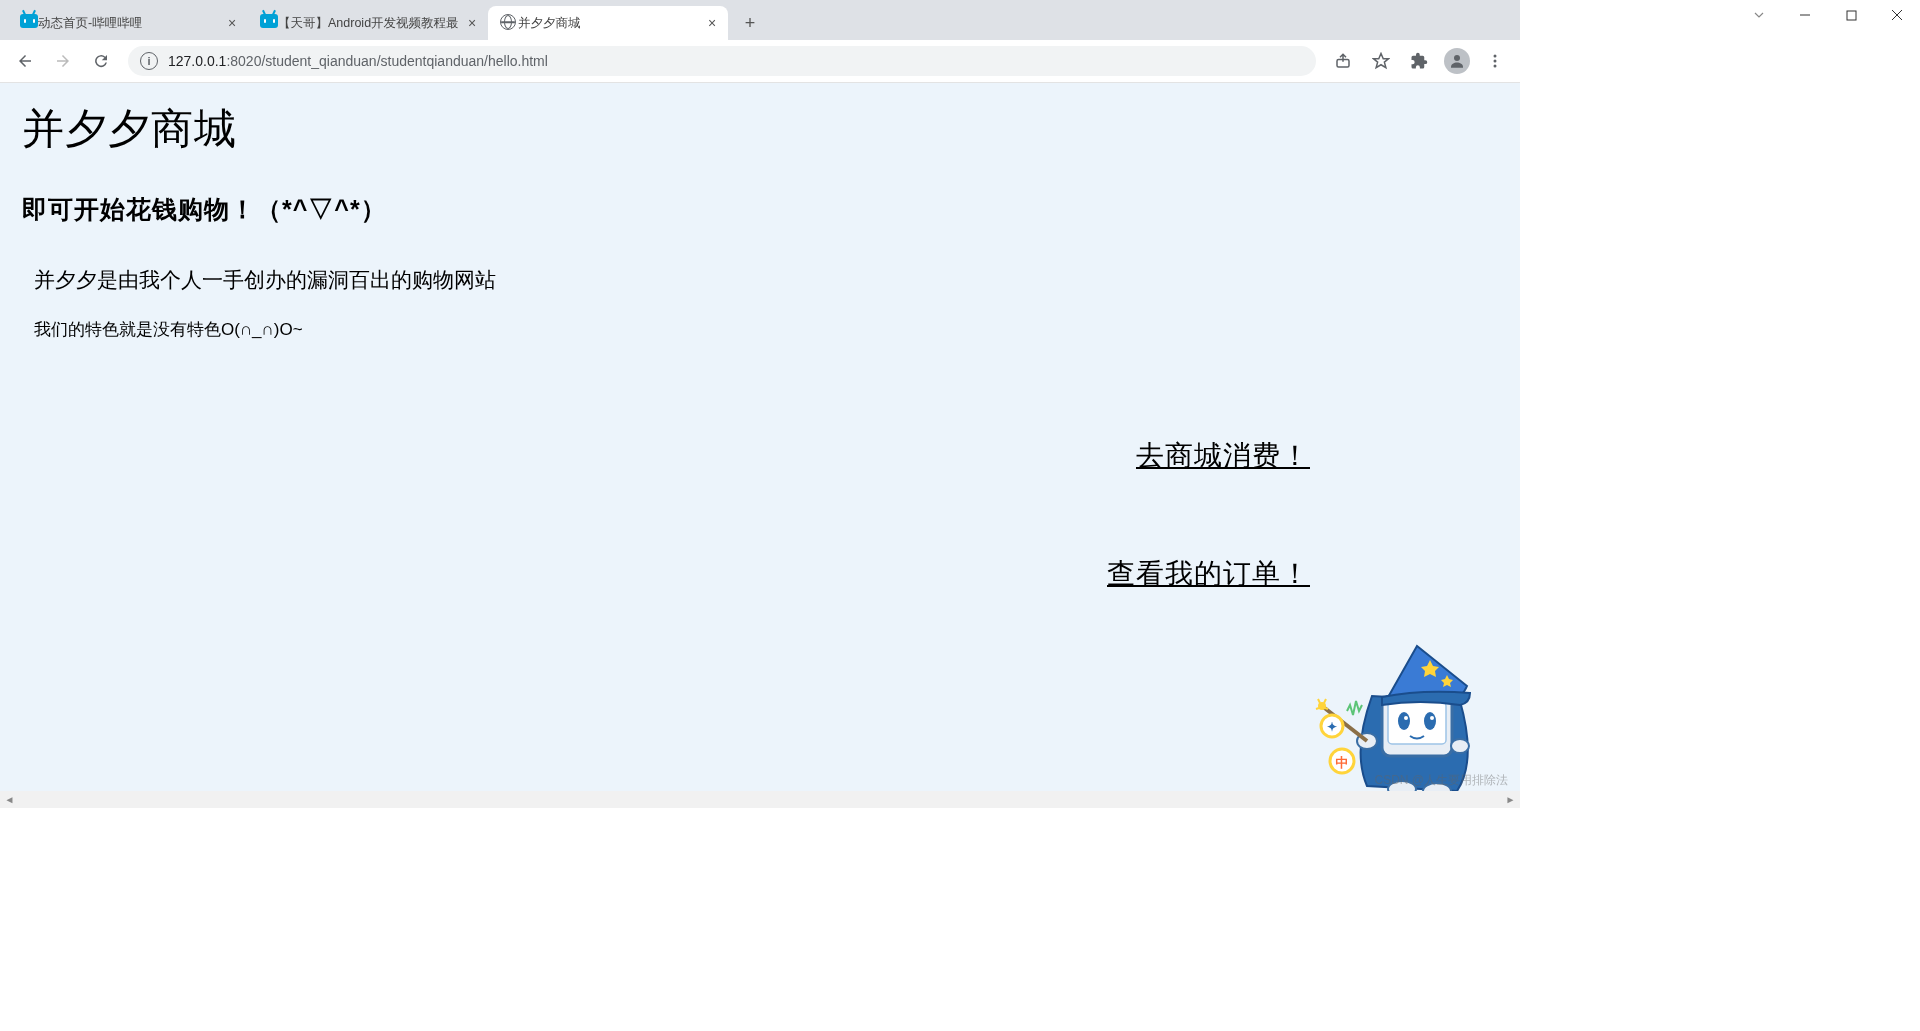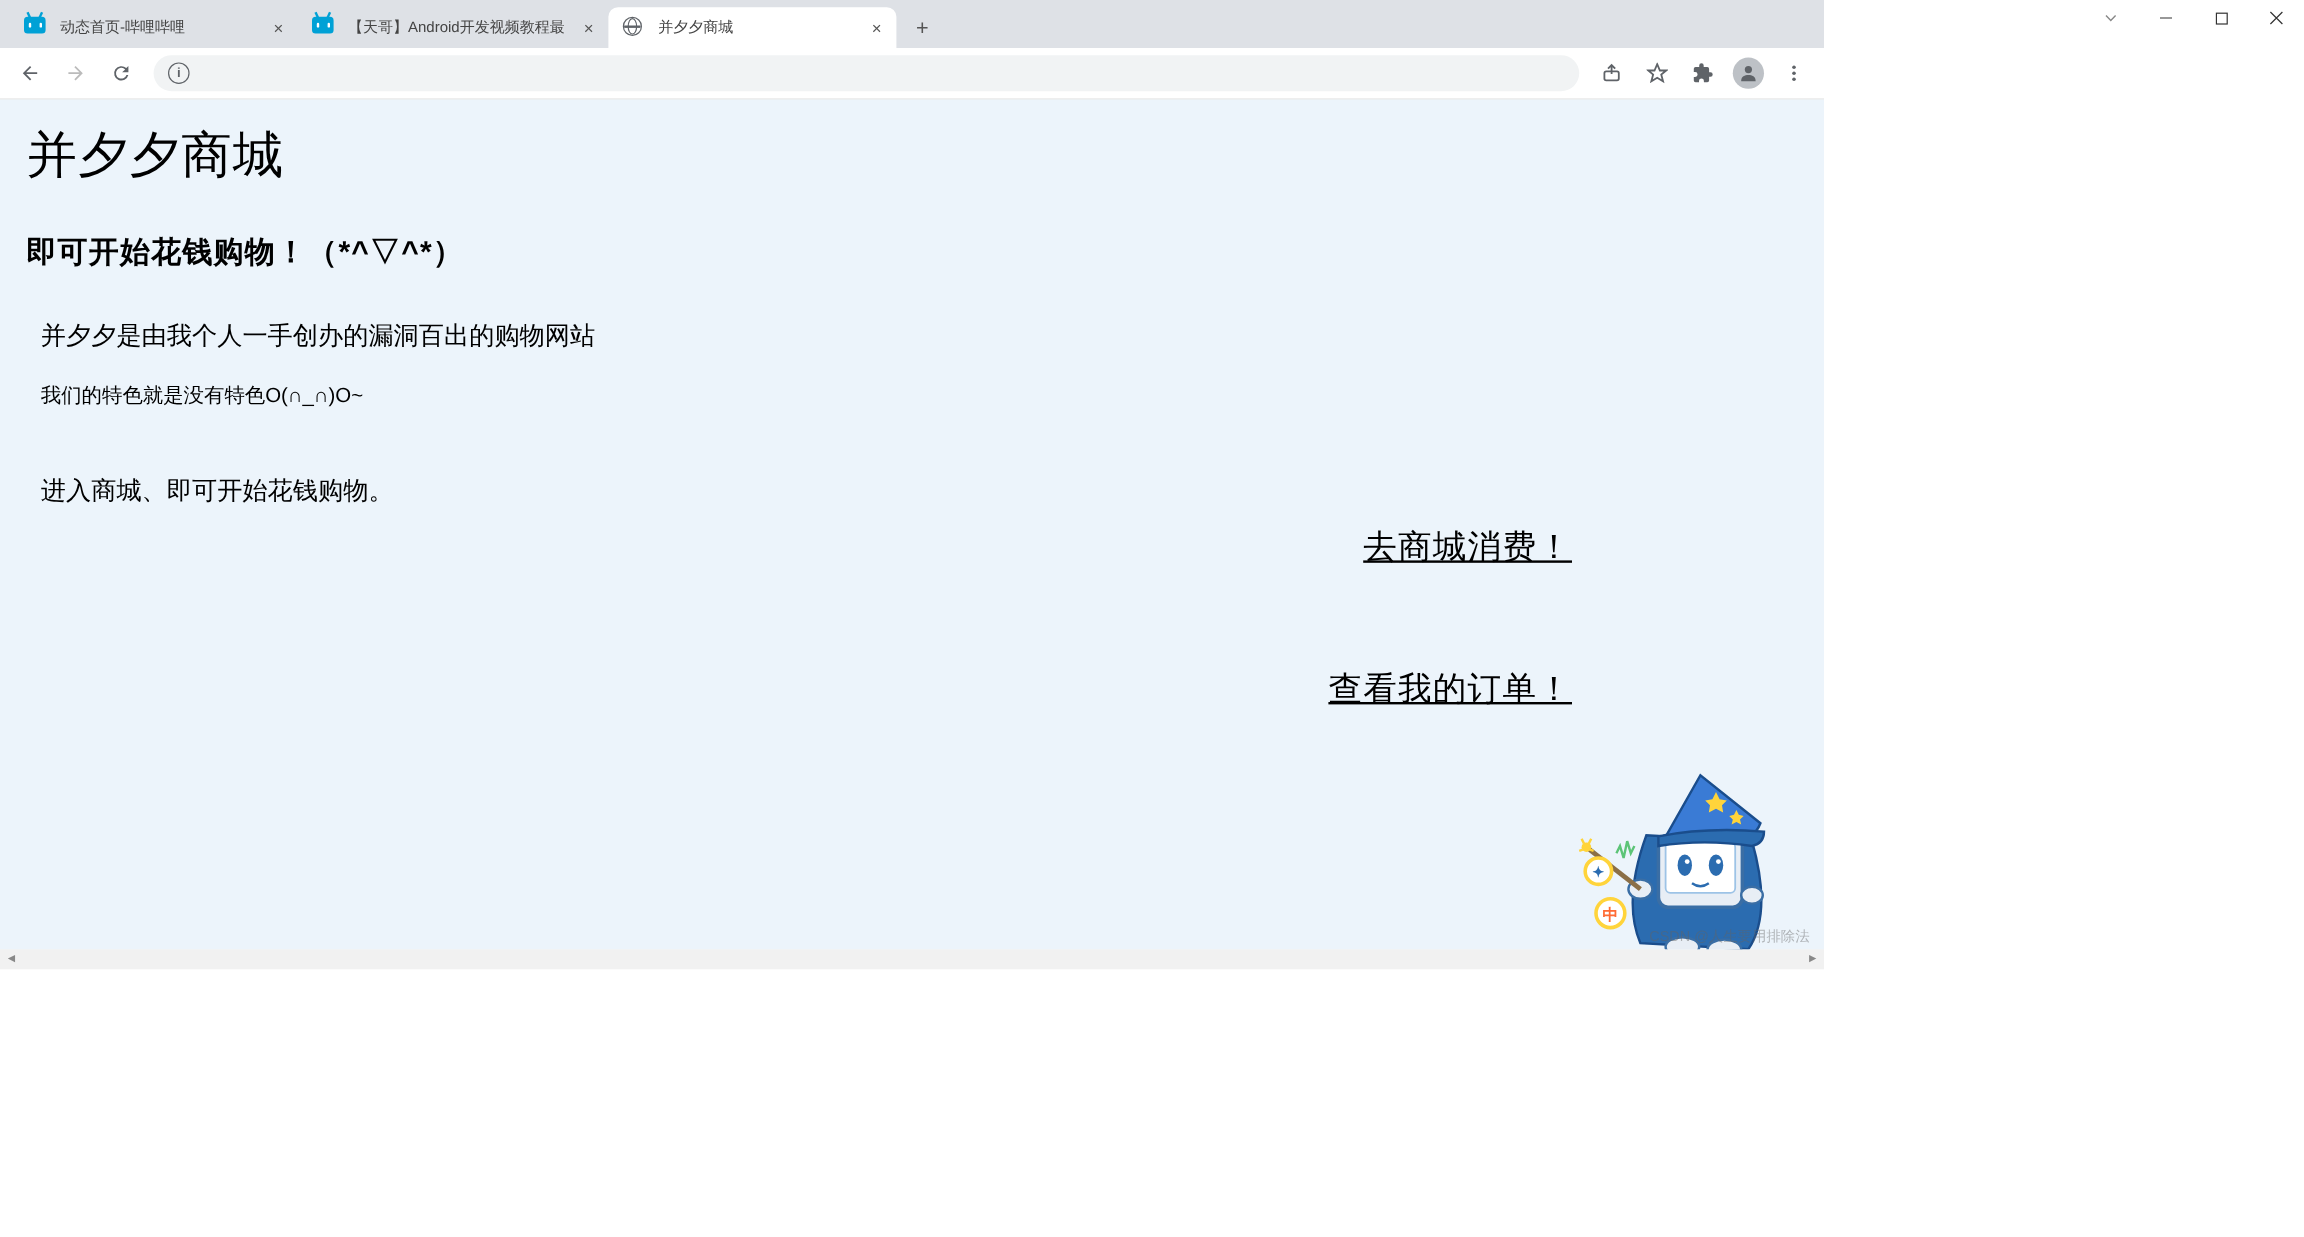--- a/index.html
+++ b/index.html
@@ -34,21 +34,21 @@
       height: 34px;
       min-width: 240px;
       max-width: 280px;
       display: flex;
       align-items: center;
       padding: 0 8px 0 12px;
       font-size: 12.5px;
       color: #444;
       position: relative;
       border-radius: 8px 8px 0 0;
-      gap: 12px;
+      gap: 0;
     }
     .tab.active {
       background: #fff;
     }
     .tab.inactive {
       background: transparent;
     }
     .tab-favicon {
       width: 18px;
       height: 18px;
@@ -400,20 +400,23 @@
           <path d="M4 11h12.2l-5.6-5.6L12 4l8 8-8 8-1.4-1.4 5.6-5.6H4z" fill="#bbb"></path>
         </svg>
     </div>
     <div class="nav-btn">
       <svg width="18" height="18" viewBox="0 0 24 24">
           <path d="M17.65 6.35A8 8 0 1 0 19.93 14h-2.08a6 6 0 1 1-1.41-6.24L13 11h7V4z" fill="#5f6368"></path>
         </svg>
     </div>
     <div class="address-bar">
       <div class="info-icon">i</div>
+      <span class="url-text">
+        <span class="url-host">127.0.0.1</span><span class="url-path">:8020</span><span class="url-path">/student_qianduan/studentqianduan/hello.html</span>
+      </span>
     </div>
     <div class="toolbar-icons">
       <div class="toolbar-btn">
         <svg width="18" height="18" viewBox="0 0 24 24" fill="none" stroke="#5f6368" stroke-width="2">
             <rect x="4" y="10" width="16" height="10" rx="2"></rect>
             <path d="M12 3v10M8 7l4-4 4 4"></path>
           </svg>
       </div>
       <div class="toolbar-btn">
         <svg width="18" height="18" viewBox="0 0 24 24" fill="none" stroke="#5f6368" stroke-width="2">
@@ -443,21 +446,20 @@
     </div>
   </div>
 </div>
 
 <div class="page-content">
   <h1>并夕夕商城</h1>
   <h2>即可开始花钱购物！（*^▽^*）</h2>
   <div class="content-body">
     <p>并夕夕是由我个人一手创办的漏洞百出的购物网站</p>
     <p class="small">我们的特色就是没有特色O(∩_∩)O~</p>
-    <p class="spaced">进入商城、即可开始花钱购物。</p>
   </div>
 
   <div class="link-block link1">
     <a href="#">去商城消费！ </a>
   </div>
   <div class="link-block link2">
     <a href="#">查看我的订单！ </a>
   </div>
 
   <div class="mascot">

